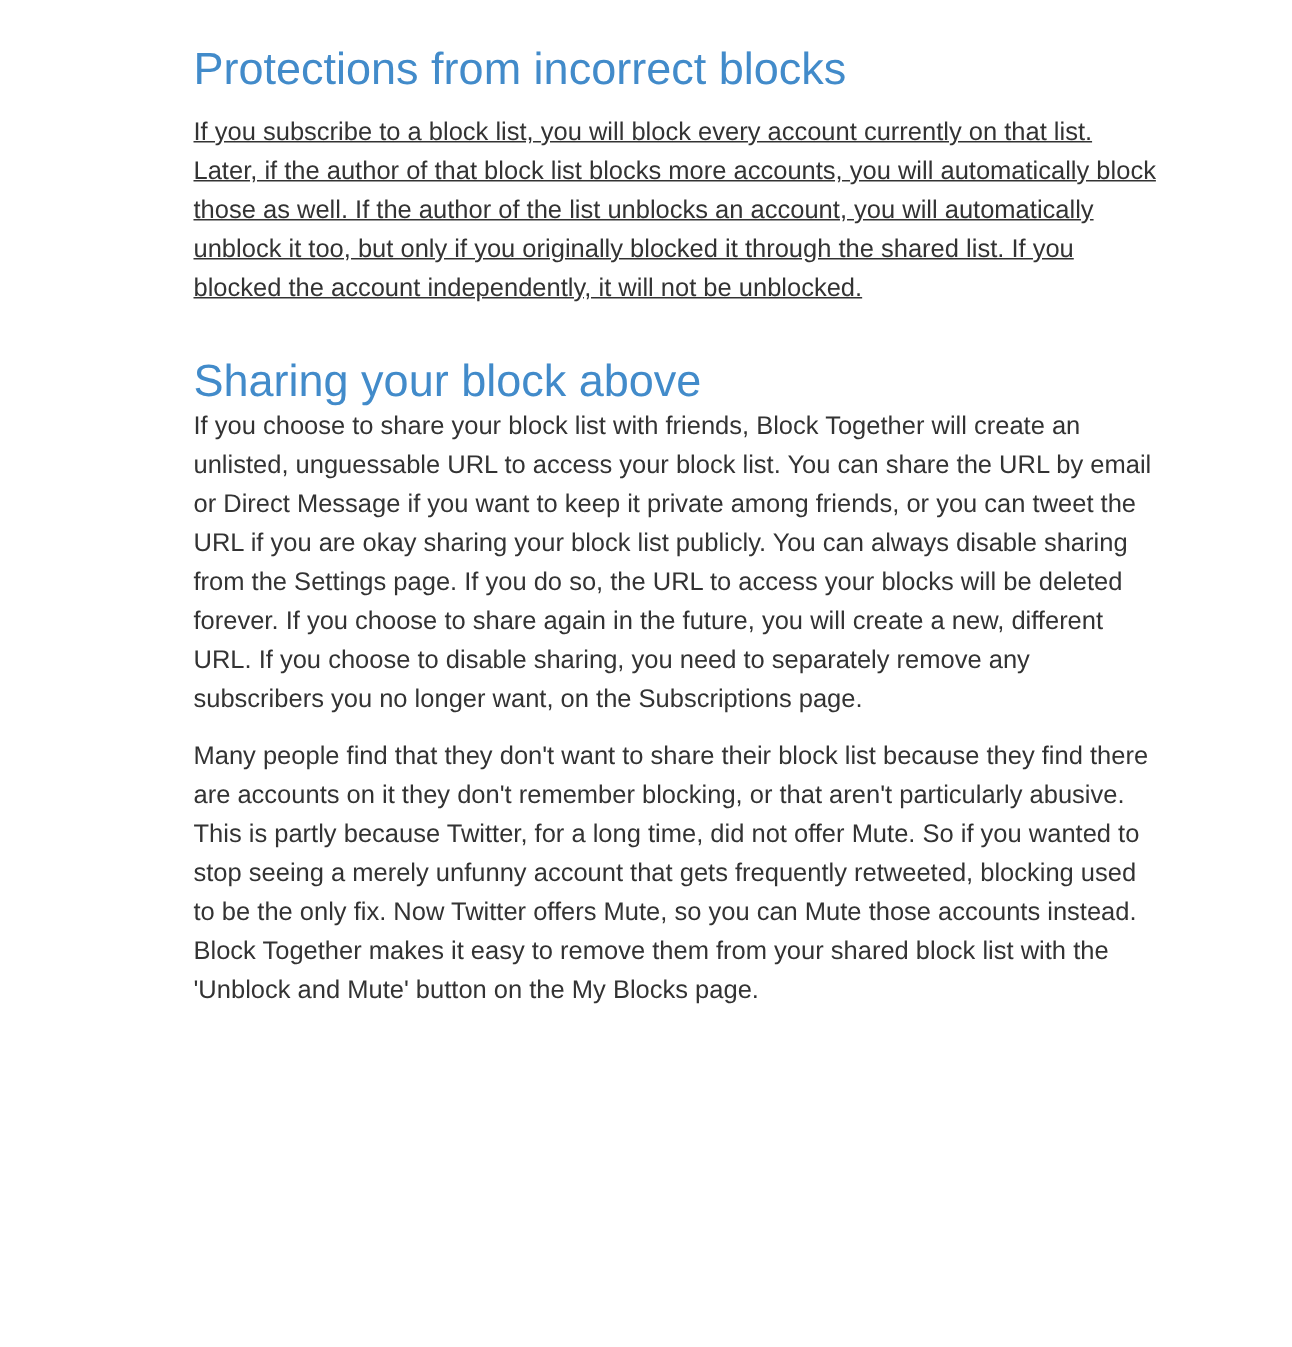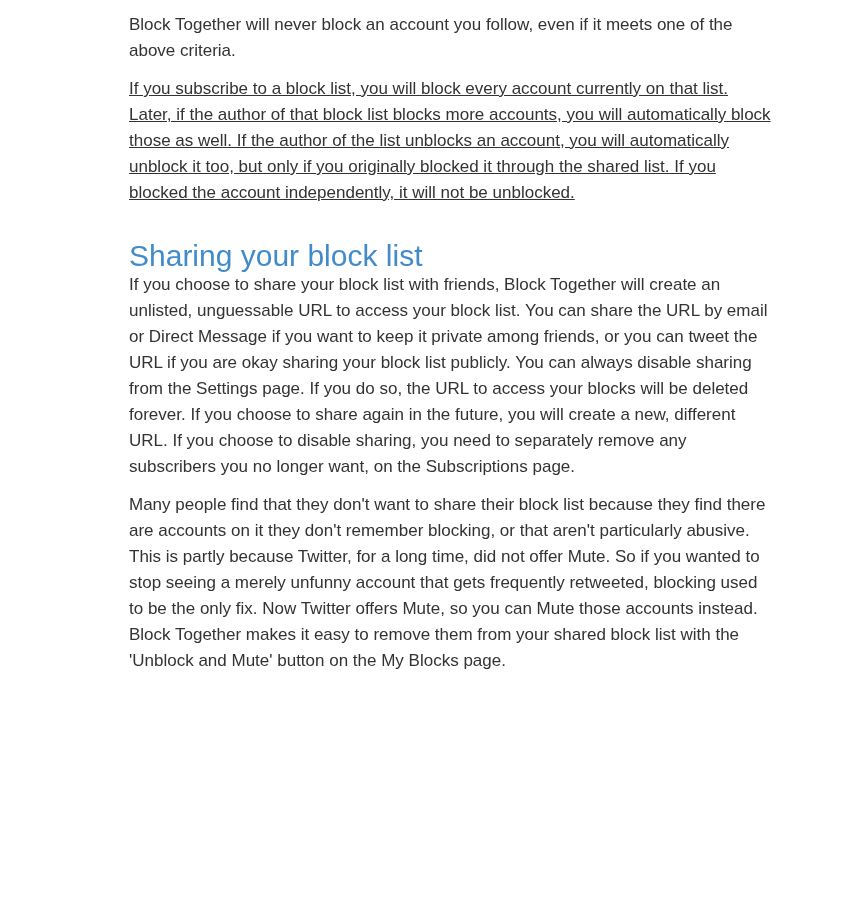--- a/index.html
+++ b/index.html
@@ -33,25 +33,25 @@
   .s2 p { margin-top: 12px; text-decoration: underline; }
   .s3 h2 { margin-top: 33px; }
   .s3 p.first { }
   .s3 p.second { margin-top: 12px; }
 </style>
 </head>
 <body>
 
 <div class="content">
   <section class="s1">
-    <p>Block Together will never block an account you follow, even if it meets one of the above criteria.</p>
+    <h2>Protections from incorrect blocks</h2>
   </section>
 
   <section class="s2">
     <p>If you subscribe to a block list, you will block every account currently on that list. Later, if the author of that block list blocks more accounts, you will automatically block those as well. If the author of the list unblocks an account, you will automatically unblock it too, but only if you originally blocked it through the shared list. If you blocked the account independently, it will not be unblocked.</p>
   </section>
 
   <section class="s3">
-    <h2>Sharing your block list</h2>
+    <h2>Sharing your block above</h2>
     <p class="first">If you choose to share your block list with friends, Block Together will create an unlisted, unguessable URL to access your block list. You can share the URL by email or Direct Message if you want to keep it private among friends, or you can tweet the URL if you are okay sharing your block list publicly. You can always disable sharing from the Settings page. If you do so, the URL to access your blocks will be deleted forever. If you choose to share again in the future, you will create a new, different URL. If you choose to disable sharing, you need to separately remove any subscribers you no longer want, on the Subscriptions page.</p>
     <p class="second">Many people find that they don't want to share their block list because they find there are accounts on it they don't remember blocking, or that aren't particularly abusive. This is partly because Twitter, for a long time, did not offer Mute. So if you wanted to stop seeing a merely unfunny account that gets frequently retweeted, blocking used to be the only fix. Now Twitter offers Mute, so you can Mute those accounts instead. Block Together makes it easy to remove them from your shared block list with the 'Unblock and Mute' button on the My Blocks page.</p>
   </section>
 </div>
 
 </body></html>

